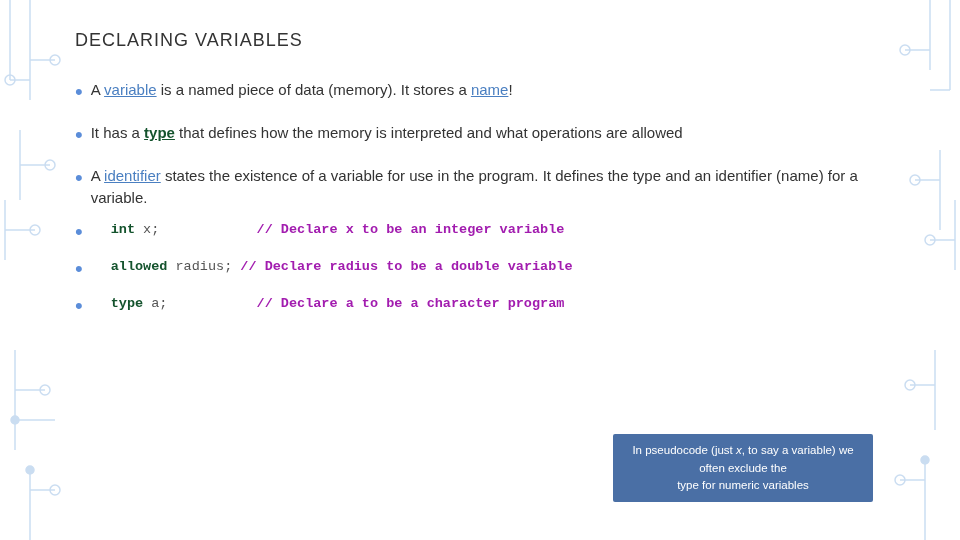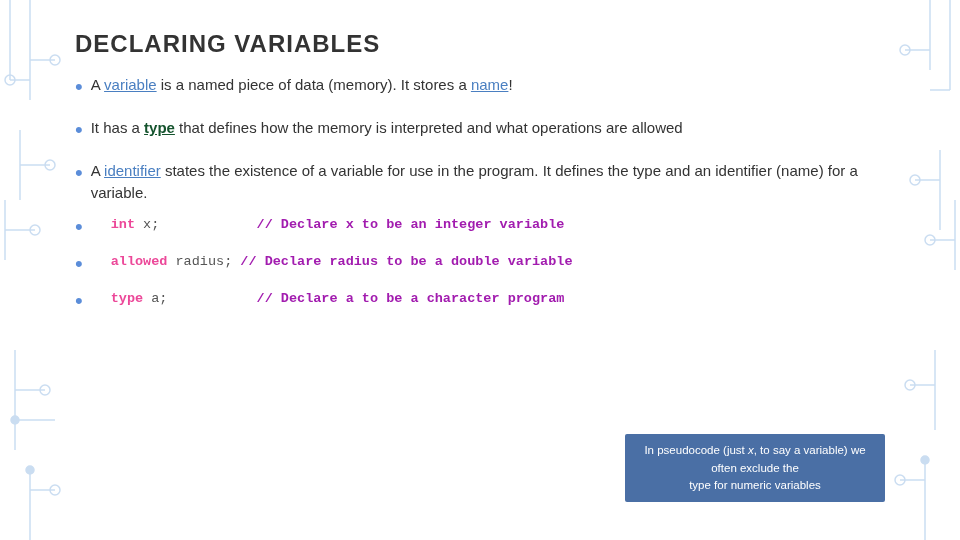--- a/index.html
+++ b/index.html
@@ -34,25 +34,25 @@
 
     .main-content {
       position: absolute;
       left: 75px;
       top: 30px;
       right: 75px;
       bottom: 20px;
     }
 
     .slide-title {
-      font-size: 24px;
-      font-weight: 700;
+      font-size: 18px;
+      font-weight: 400;
       color: #333333;
       letter-spacing: 1px;
-      margin-bottom: 16px;
+      margin-bottom: 28px;
       text-transform: uppercase;
     }
 
     .bullets {
       display: flex;
       flex-direction: column;
       gap: 14px;
     }
 
     .bullet-item {
@@ -89,42 +89,42 @@
 
     .code-bullet {
       display: flex;
       align-items: flex-start;
       font-size: 13.5px;
       font-family: 'Courier New', Courier, monospace;
       color: #555555;
     }
 
     .code-keyword {
-      color: #ec4899;
+      color: #14532d;
       font-weight: bold;
     }
 
     .code-comment {
       color: #a21caf;
       font-weight: bold;
     }
 
     .code-indent {
       margin-left: 20px;
       flex: 1;
     }
 
     .code-bullet .bullet-dot {
       font-family: 'Segoe UI', Arial, sans-serif;
     }
 
     .pseudocode-box {
       position: absolute;
       bottom: 18px;
-      right: 0px;
+      right: 12px;
       background: #4a6fa5;
       color: #ffffff;
       font-size: 11.5px;
       padding: 8px 14px;
       border-radius: 2px;
       text-align: center;
       max-width: 260px;
       line-height: 1.5;
     }
 

